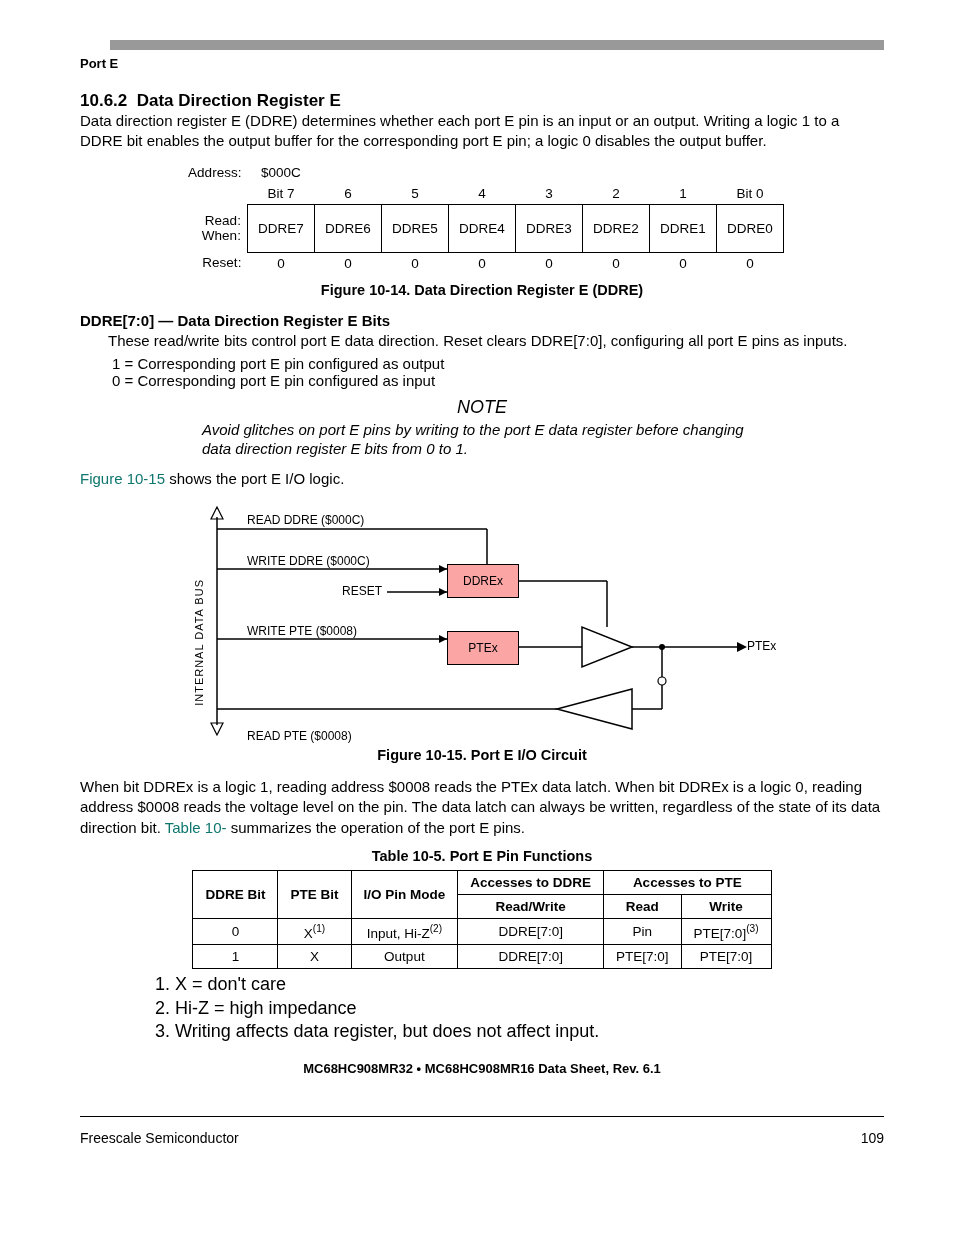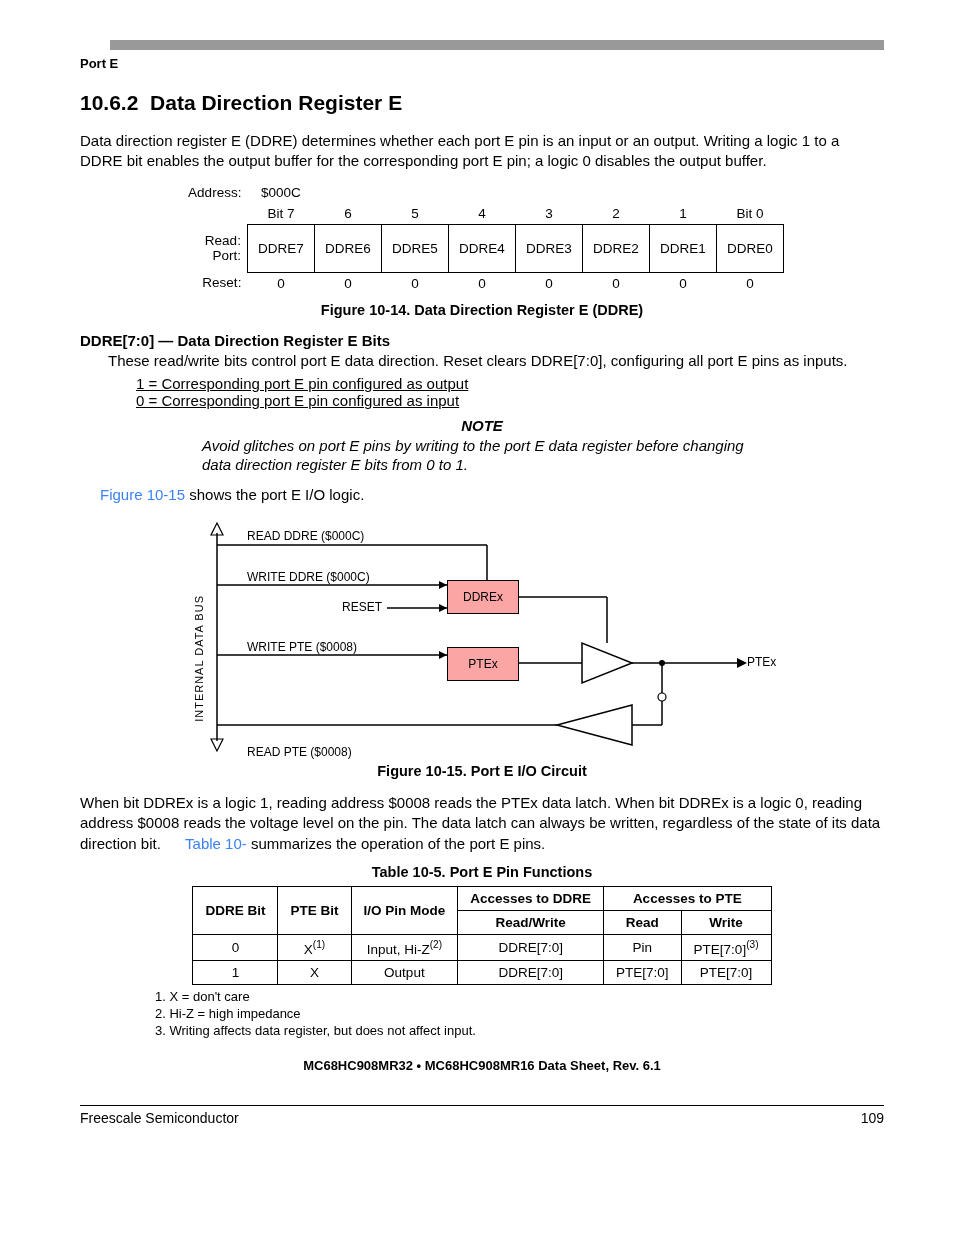--- a/index.html
+++ b/index.html
@@ -21,27 +21,27 @@
     margin-bottom: 6px;
     margin-left: 30px;
   }
   .header-right {
     text-align: left;
     font-weight: bold;
     font-size: 13px;
     margin-bottom: 20px;
   }
   h2.section {
-    font-size: 21px;
+    font-size: 17px;
     font-weight: bold;
-    margin: 0 0 16px 0;
+    margin: 0 0 0 0;
   }
   p { margin: 0 0 10px 0; line-height: 1.35; }
   .indent1 { margin-left: 28px; }
-  .indent2 { margin-left: 56px; text-decoration: underline; }
+  .indent2 { margin-left: 32px; }
 
   
   .regwrap { margin: 8px 0 4px 0; }
   .reg {
     border-collapse: collapse;
     font-size: 13.5px;
     margin: 0 auto;
   }
   .reg td, .reg th { text-align: center; padding: 3px 8px; }
   .reg .lbl { text-align: right; padding-right: 6px; white-space: nowrap; }
@@ -51,24 +51,24 @@
     padding: 16px 4px;
   }
   .figcap {
     text-align: center;
     font-weight: bold;
     font-size: 14.5px;
     margin: 8px 0 14px 0;
   }
 
   .bits-title { font-weight: bold; margin-bottom: 2px; }
-  .note-head { text-align:center; font-style: italic; font-weight: bold; margin-top:6px; font-size:15px;}
+  .note-head { text-align:center; font-style: italic; font-weight: normal; margin-top:6px; font-size:18px;}
   .note-body { font-style: italic; margin: 2px auto 10px; width: 560px; line-height:1.3;}
 
-  a.xref { color: #3b82f6; text-decoration: none; margin-left: 20px; }
+  a.xref { color: #0f766e; text-decoration: none; }
 
   
   .circuit-box {
     width: 590px;
     height: 240px;
     margin: 8px auto 6px;
     position: relative;
     font-size: 12px;
   }
   .circuit-box .lbl { position:absolute; white-space:nowrap; }
@@ -95,24 +95,24 @@
     border-collapse: collapse;
     margin: 6px auto 4px;
     font-size: 13.5px;
   }
   table.pin th, table.pin td {
     border: 1px solid #000;
     padding: 4px 12px;
     text-align: center;
   }
   table.pin th { font-weight: bold; }
-  .tnotes { font-size: 13px; margin: 4px 0 0 75px; line-height:1.3;}
+  .tnotes { font-size: 18px; margin: 4px 0 0 75px; line-height:1.3;}
   sup { font-size: 0.75em; }
 
-  .footer-rule { border-top:1.5px solid #000; margin-top:32px; padding-top:4px;}
+  .footer-rule { border-top:1.5px solid #000; margin-top:40px; padding-top:13px;}
   .footer-title { text-align:center; font-weight:bold; font-size:13px; margin: 18px 0 16px;}
   .footer { display:flex; justify-content:space-between; font-size:14px; }
 </style>
 </head>
 <body>
 
 <div class="page">
   <div class="topbar"></div>
   <div class="header-right">Port E</div>
 
@@ -136,21 +136,21 @@
         <td>6</td>
         <td>5</td>
         <td>4</td>
         <td>3</td>
         <td>2</td>
         <td>1</td>
         <td>Bit 0</td>
       </tr>
       <tr class="cells">
         <td class="lbl">
-          <span>Read:</span><br><span>Port:</span>
+          <span>Read:</span><br><span>When:</span>
         </td>
         <td class="bit">DDRE7</td>
         <td class="bit">DDRE6</td>
         <td class="bit">DDRE5</td>
         <td class="bit">DDRE4</td>
         <td class="bit">DDRE3</td>
         <td class="bit">DDRE2</td>
         <td class="bit">DDRE1</td>
         <td class="bit">DDRE0</td>
       </tr>

